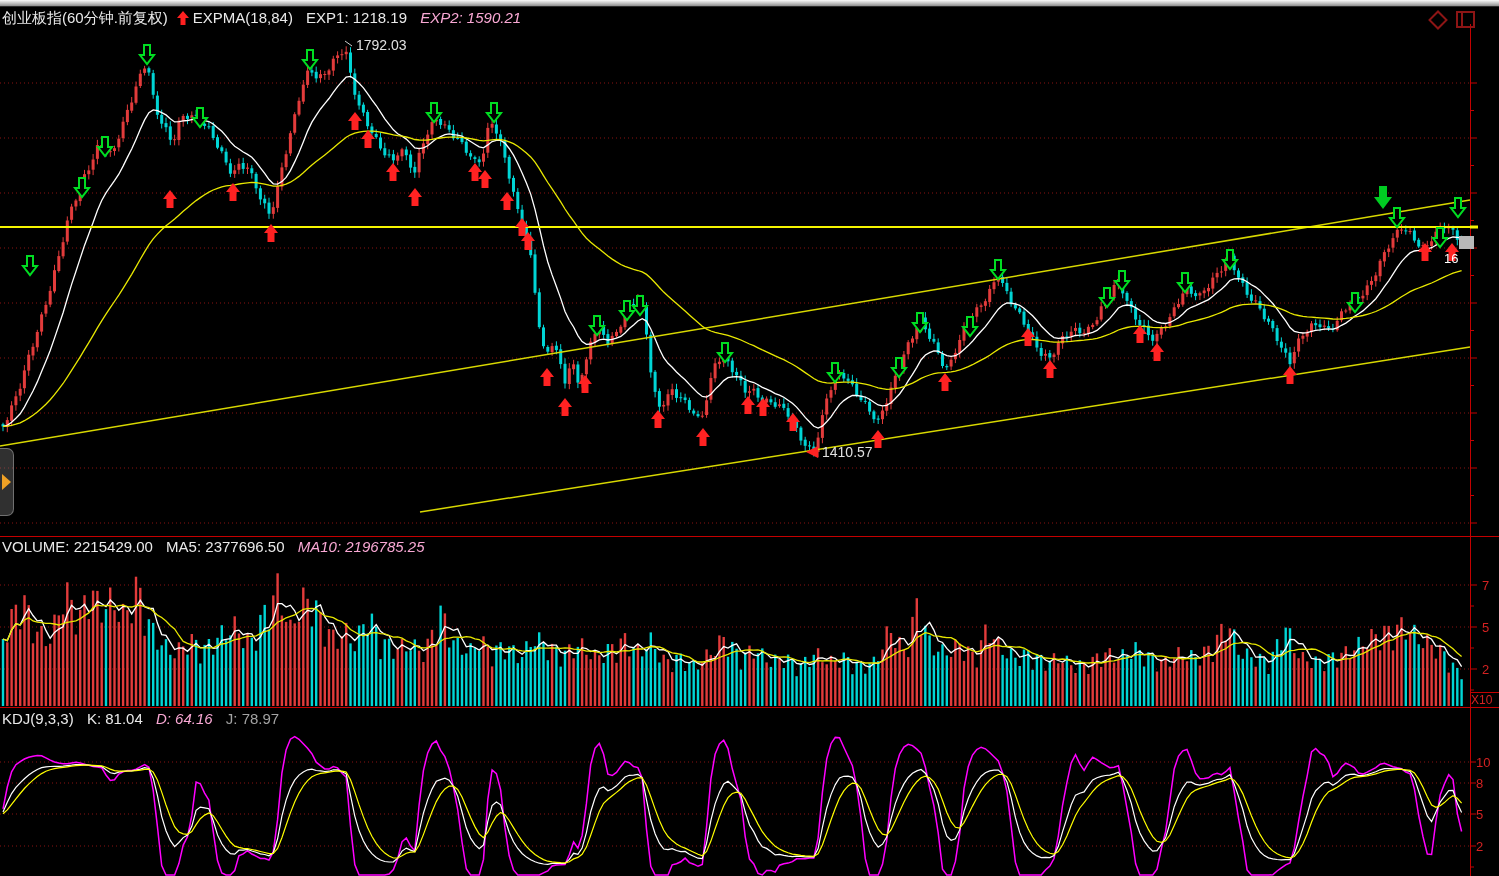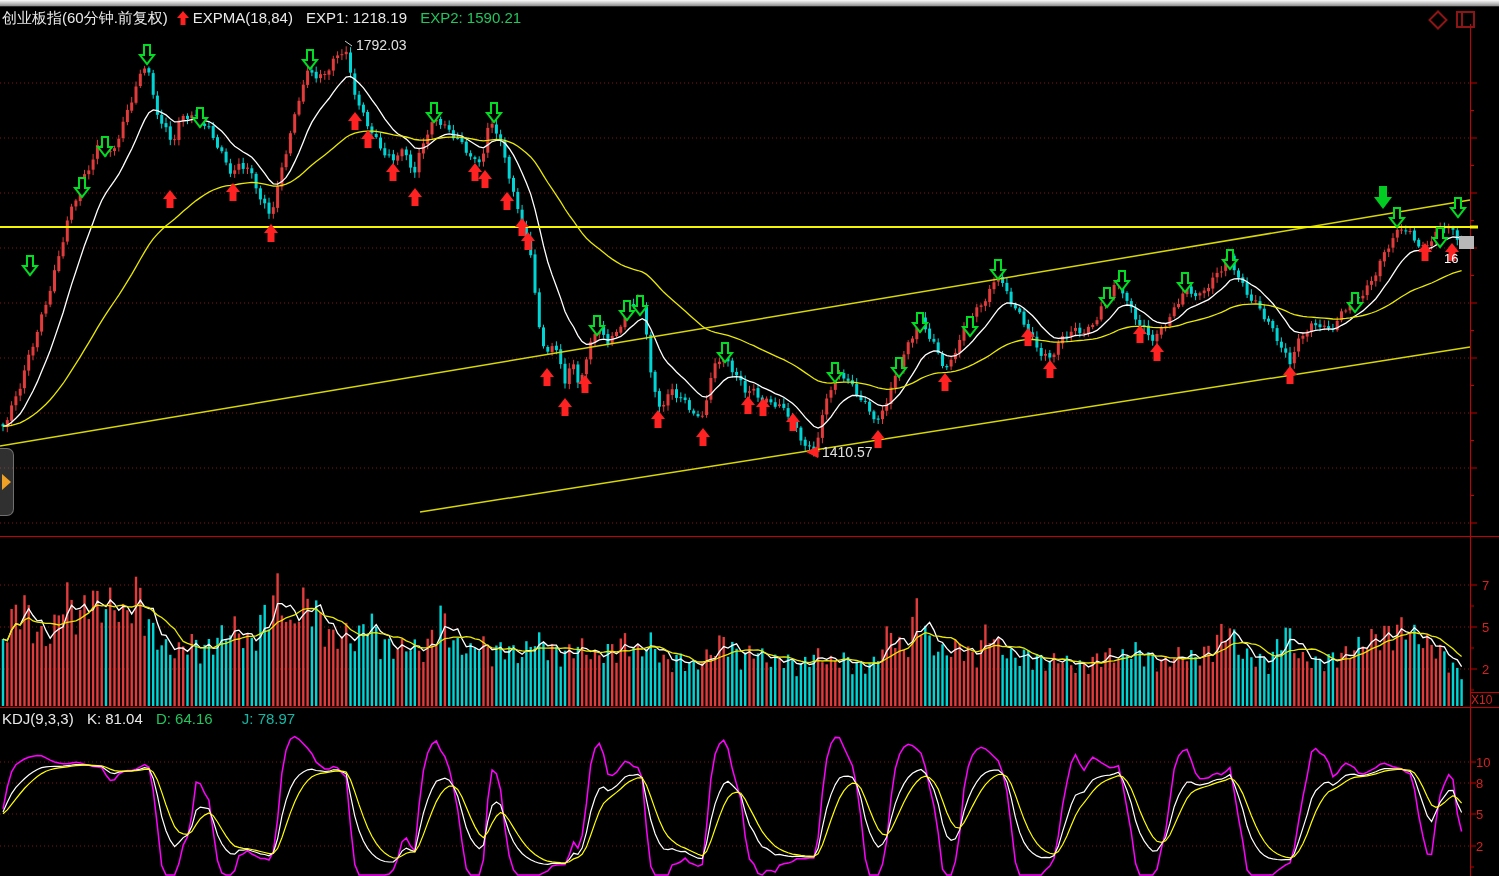--- a/index.html
+++ b/index.html
@@ -3,21 +3,21 @@
 <meta charset="utf-8">
 <style>
   html,body{margin:0;padding:0;background:#000;}
   .screen{position:relative;width:1499px;height:876px;background:#000;overflow:hidden;
           font-family:"Liberation Sans","DejaVu Sans",sans-serif;}
   .titlebar{position:absolute;top:0;left:0;right:0;height:6px;z-index:7;
             background:linear-gradient(#fbfbfb,#c2c2c2 55%,#8d8d8d);border-bottom:1px solid #2b2b2b;}
   svg.chart{position:absolute;left:0;top:0;z-index:1;}
   .hdr{position:absolute;z-index:5;font-size:15px;white-space:nowrap;color:#e9e9e9;}
   .hdr span{margin-right:9px;}
-  .hdr .y{color:#22c55e;} .hdr .m{color:#14b8a6;margin-left:16px;}
+  .hdr .y{color:#f9a8d4;font-style:italic;} .hdr .m{color:#a3a3a3;}
   #main-hdr{left:2px;top:9px;} #vol-hdr{left:2px;top:538px;} #kdj-hdr{left:2px;top:710px;}
   .hdr-arrow{display:inline-block;vertical-align:-2px;margin-right:4px;}
   .icon-row{position:absolute;right:24px;top:11px;z-index:6;display:flex;gap:11px;align-items:center;}
   .diamond{width:10px;height:10px;border:2px solid #8d1515;transform:rotate(45deg);}
   .winicon{width:15px;height:13px;border:2px solid #8d1515;position:relative;}
   .winicon div{position:absolute;left:3px;top:0;bottom:0;width:2px;background:#8d1515;}
   .handle{position:absolute;left:0;top:448px;width:13px;height:66px;z-index:6;
           background:rgba(125,125,125,.38);border:1px solid rgba(175,175,175,.5);border-left:none;
           border-radius:0 7px 7px 0;cursor:pointer;}
   .handle .tri{position:absolute;left:2px;top:25px;width:0;height:0;
@@ -1197,20 +1197,25 @@
     </svg>
 
   <div class="hdr" id="main-hdr">
     <span>创业板指(60分钟.前复权)</span><svg class="hdr-arrow" width="12" height="14">
         <path d="M6 0 L12 7 L8.5 7 L8.5 14 L3.5 14 L3.5 7 L0 7 Z" fill="#ff2020"></path>
       </svg><span>EXPMA(18,84)</span>
     <span>EXP1: 1218.19</span>
     <span class="y">EXP2: 1590.21</span>
   </div>
 
+  <div class="hdr" id="vol-hdr">
+    <span>VOLUME: 2215429.00</span>
+    <span>MA5: 2377696.50</span>
+    <span class="y">MA10: 2196785.25</span>
+  </div>
 
   <div class="hdr" id="kdj-hdr">
     <span>KDJ(9,3,3)</span>
     <span>K: 81.04</span>
     <span class="y">D: 64.16</span>
     <span class="m">J: 78.97</span>
   </div>
 
   <div class="icon-row">
     <div class="diamond"></div>

